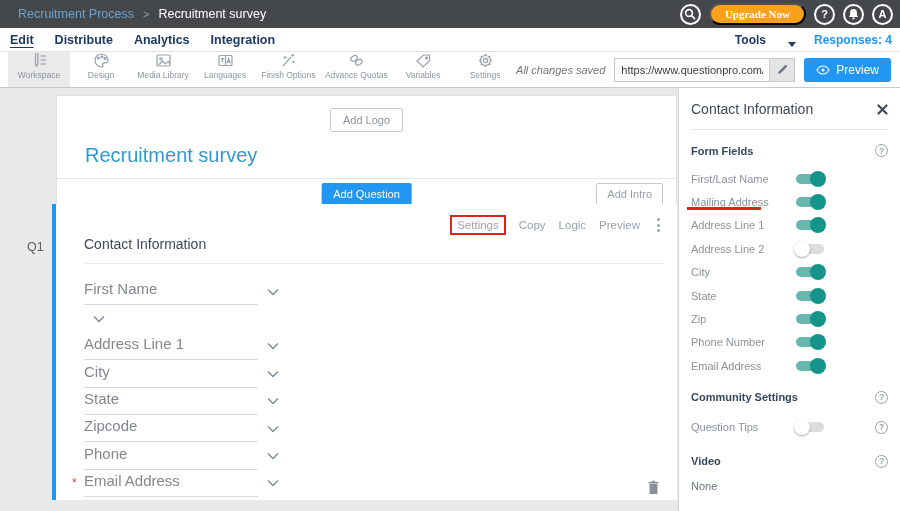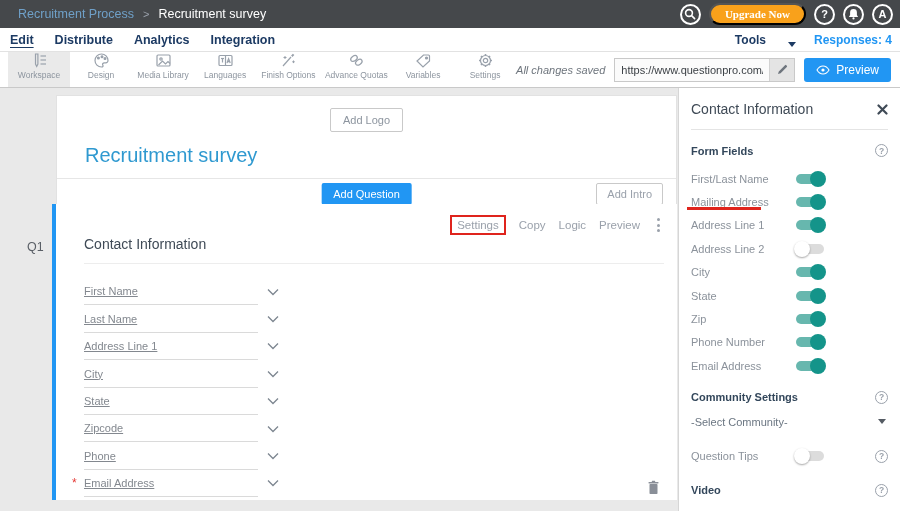--- a/index.html
+++ b/index.html
@@ -60,21 +60,21 @@
   .q-label { position:absolute; left:11px; top:152px; font-size:12.5px; color:#5a5f66; }
   .q-card { position:absolute; left:36px; top:116px; width:625px; height:296px; background:#fff; border-left:4px solid #2196f3; }
   .q-actions { position:absolute; top:11px; right:13px; display:flex; align-items:center; gap:13px; }
   .q-action { font-size:11.5px; color:#9aa1ab; cursor:pointer; }
   .q-action.annotated { border:2px solid #df241d; padding:2px 5px; }
   .kebab { display:flex; flex-direction:column; gap:2.5px; padding:2px 4px; cursor:pointer; }
   .kebab i { width:3px; height:3px; border-radius:50%; background:#9aa1ab; }
   .q-title { margin:32px 13px 0 28px; font-size:14px; color:#3f4a56; padding-bottom:11px; border-bottom:1px solid #ededed; }
   .q-fields { margin:14px 0 0 28px; }
   .field-row { display:flex; align-items:center; height:27.4px; position:relative; width:220px; }
-  .field-box { width:174px; align-self:stretch; border-bottom:1px solid #dadada; display:flex; align-items:flex-end; padding-bottom:7px; font-size:11px; color:#83888f; cursor:text;text-decoration:underline; }
+  .field-box { width:174px; align-self:stretch; border-bottom:1px solid #dadada; display:flex; align-items:flex-end; padding-bottom:7px; font-size:15px; color:#83888f; cursor:text; }
   .field-chevron { margin-left:9px; cursor:pointer; display:flex; }
   .req-star { position:absolute; left:-12px; bottom:7px; color:#e53935; font-size:12px; }
   .trash-btn { position:absolute; right:17px; bottom:5px; cursor:pointer; }
 
   
   .panel { position:absolute; right:0; top:0; bottom:0; width:222px; background:#fff; border-left:1px solid #d6d6d6; padding:13px 12px 0 12px; }
   .panel-header { display:flex; align-items:center; justify-content:space-between; }
   .panel-title { font-size:14px; color:#3f4a56; }
   .close-btn { cursor:pointer; display:flex; }
   .panel-divider { border-top:1px solid #e4e4e4; margin:12px 0 14px 0; }
@@ -296,21 +296,20 @@
       <div class="q-fields">
         <div class="field-row">
           <span class="field-box">First Name</span>
           <span class="field-chevron">
               <svg width="12" height="8" viewBox="0 0 12 8" fill="none">
                 <path d="M1 1.5 L6 6.5 L11 1.5" stroke="#7d8690" stroke-width="1.3"></path>
               </svg>
             </span>
         </div>
         <div class="field-row">
-          <span class="field-box">Last Name</span>
           <span class="field-chevron">
               <svg width="12" height="8" viewBox="0 0 12 8" fill="none">
                 <path d="M1 1.5 L6 6.5 L11 1.5" stroke="#7d8690" stroke-width="1.3"></path>
               </svg>
             </span>
         </div>
         <div class="field-row">
           <span class="field-box">Address Line 1</span>
           <span class="field-chevron">
               <svg width="12" height="8" viewBox="0 0 12 8" fill="none">
@@ -428,24 +427,20 @@
     <div class="toggle-row">
       <span class="toggle-label">Email Address</span>
       <span class="toggle on"></span>
     </div>
 
     <div class="community-section">
       <div class="section-head">
         <span class="section-title">Community Settings</span>
         <span class="help-icon"></span>
       </div>
-      <div class="select-row">
-        <span class="select-value">-Select Community-</span>
-        <span class="caret-down-g caret-right-edge"></span>
-      </div>
     </div>
 
     <div class="tips-row">
       <span class="toggle-label">Question Tips</span>
       <span class="toggle off"></span>
       <span class="help-icon"></span>
     </div>
 
     <div class="video-section">
       <div class="section-head">

